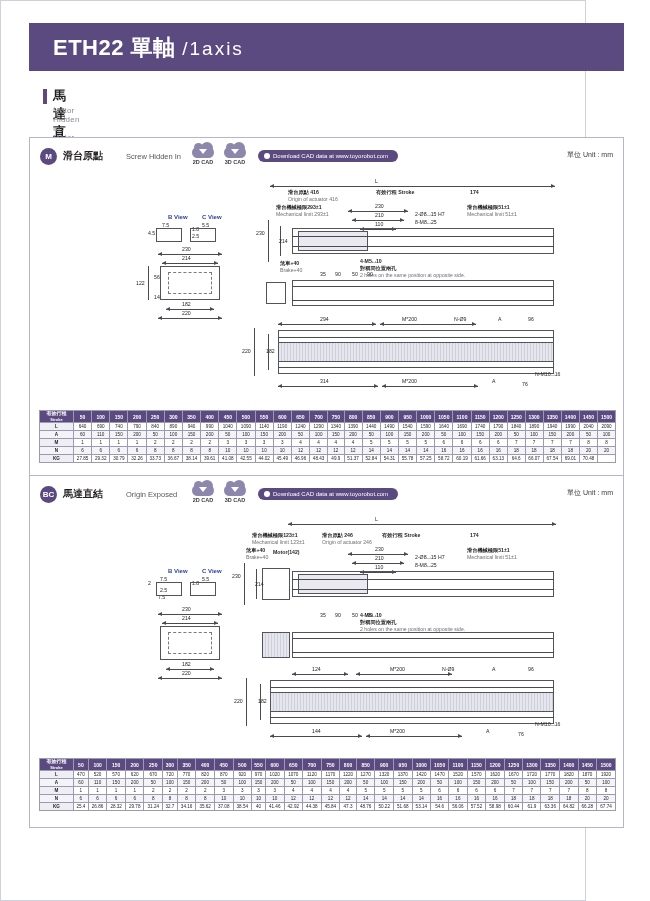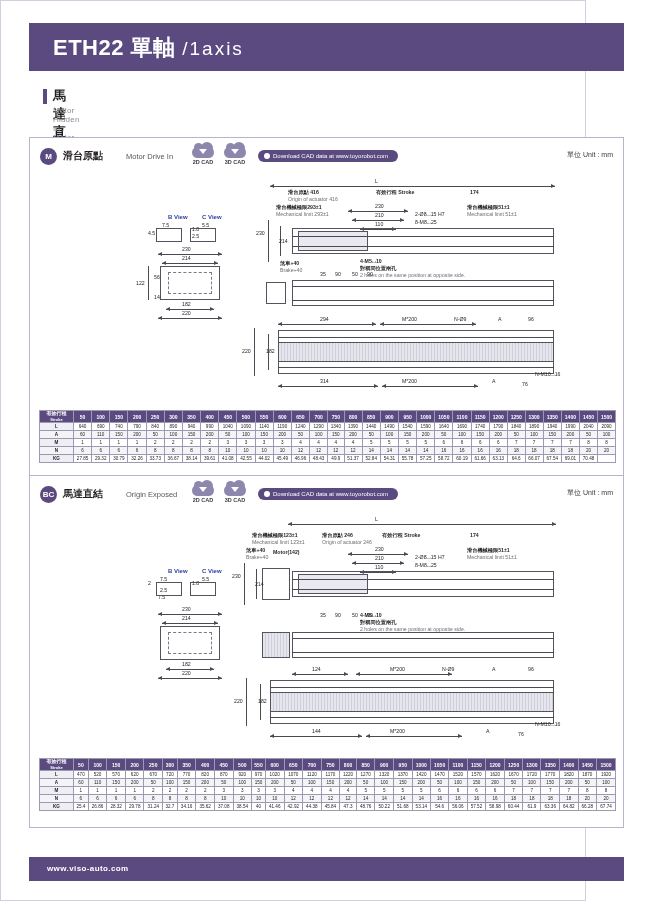--- a/index.html
+++ b/index.html
@@ -138,21 +138,21 @@
 
   <div class="secthead">
     <div class="bar"></div>
     <div class="cn">馬達直結 / 馬達外露</div>
     <div class="en">Motor Hidden In / Motor Exposed</div>
   </div>
 
   <div class="panel p1">
     <div class="badge">M</div>
     <div class="ptitle-cn">滑台原點</div>
-    <div class="ptitle-en">Motor Drive In</div>
+    <div class="ptitle-en">Screw Hidden In</div>
     <div class="unit">單位 Unit : mm</div>
 
     <div class="cadicons">
       <div class="cad" style="left:0">
         <div class="cloud"></div>
         <div class="arrow"></div>
         <div class="lbl">2D CAD</div>
       </div>
       <div class="cad" style="left:32px">
         <div class="cloud"></div>
@@ -803,16 +803,13 @@
             <td>61.9</td>
             <td>63.36</td>
             <td>64.82</td>
             <td>66.28</td>
             <td>67.74</td>
           </tr>
         </tbody>
     </table>
   </div>
 
-  <div class="footer">
-    <span>www.viso-auto.com</span>
-  </div>
 </div>
 
 </body></html>

